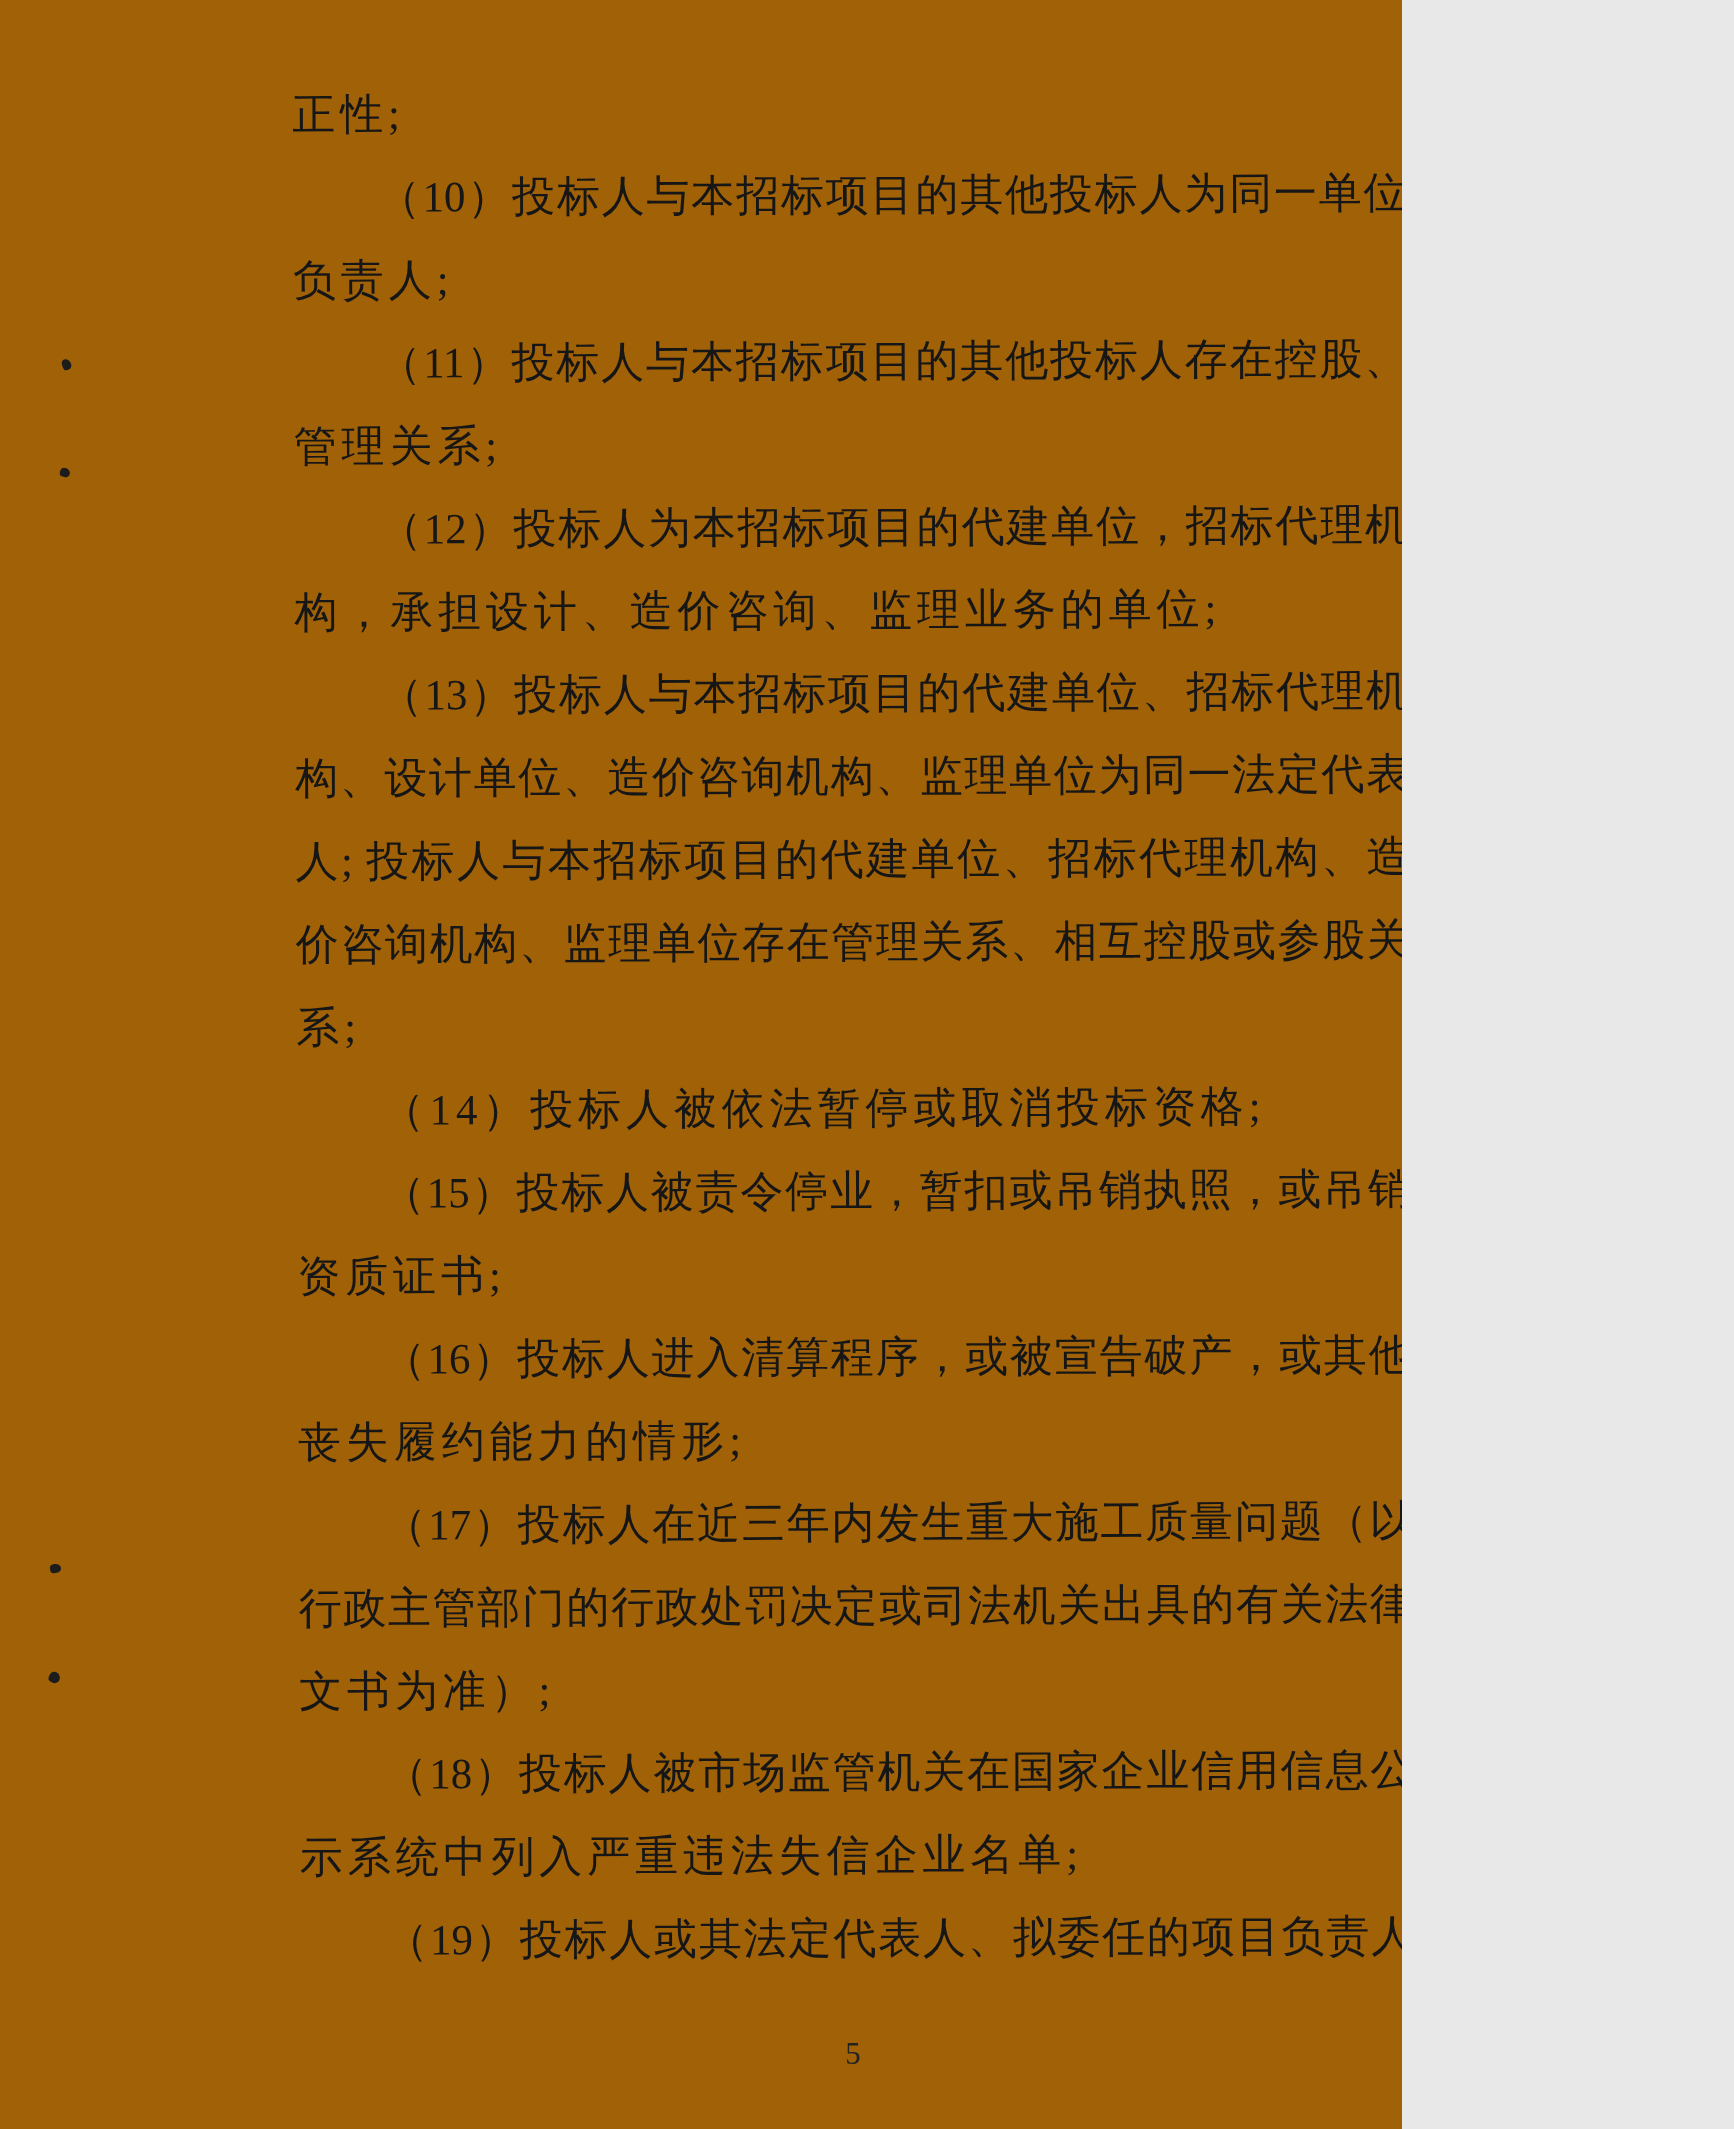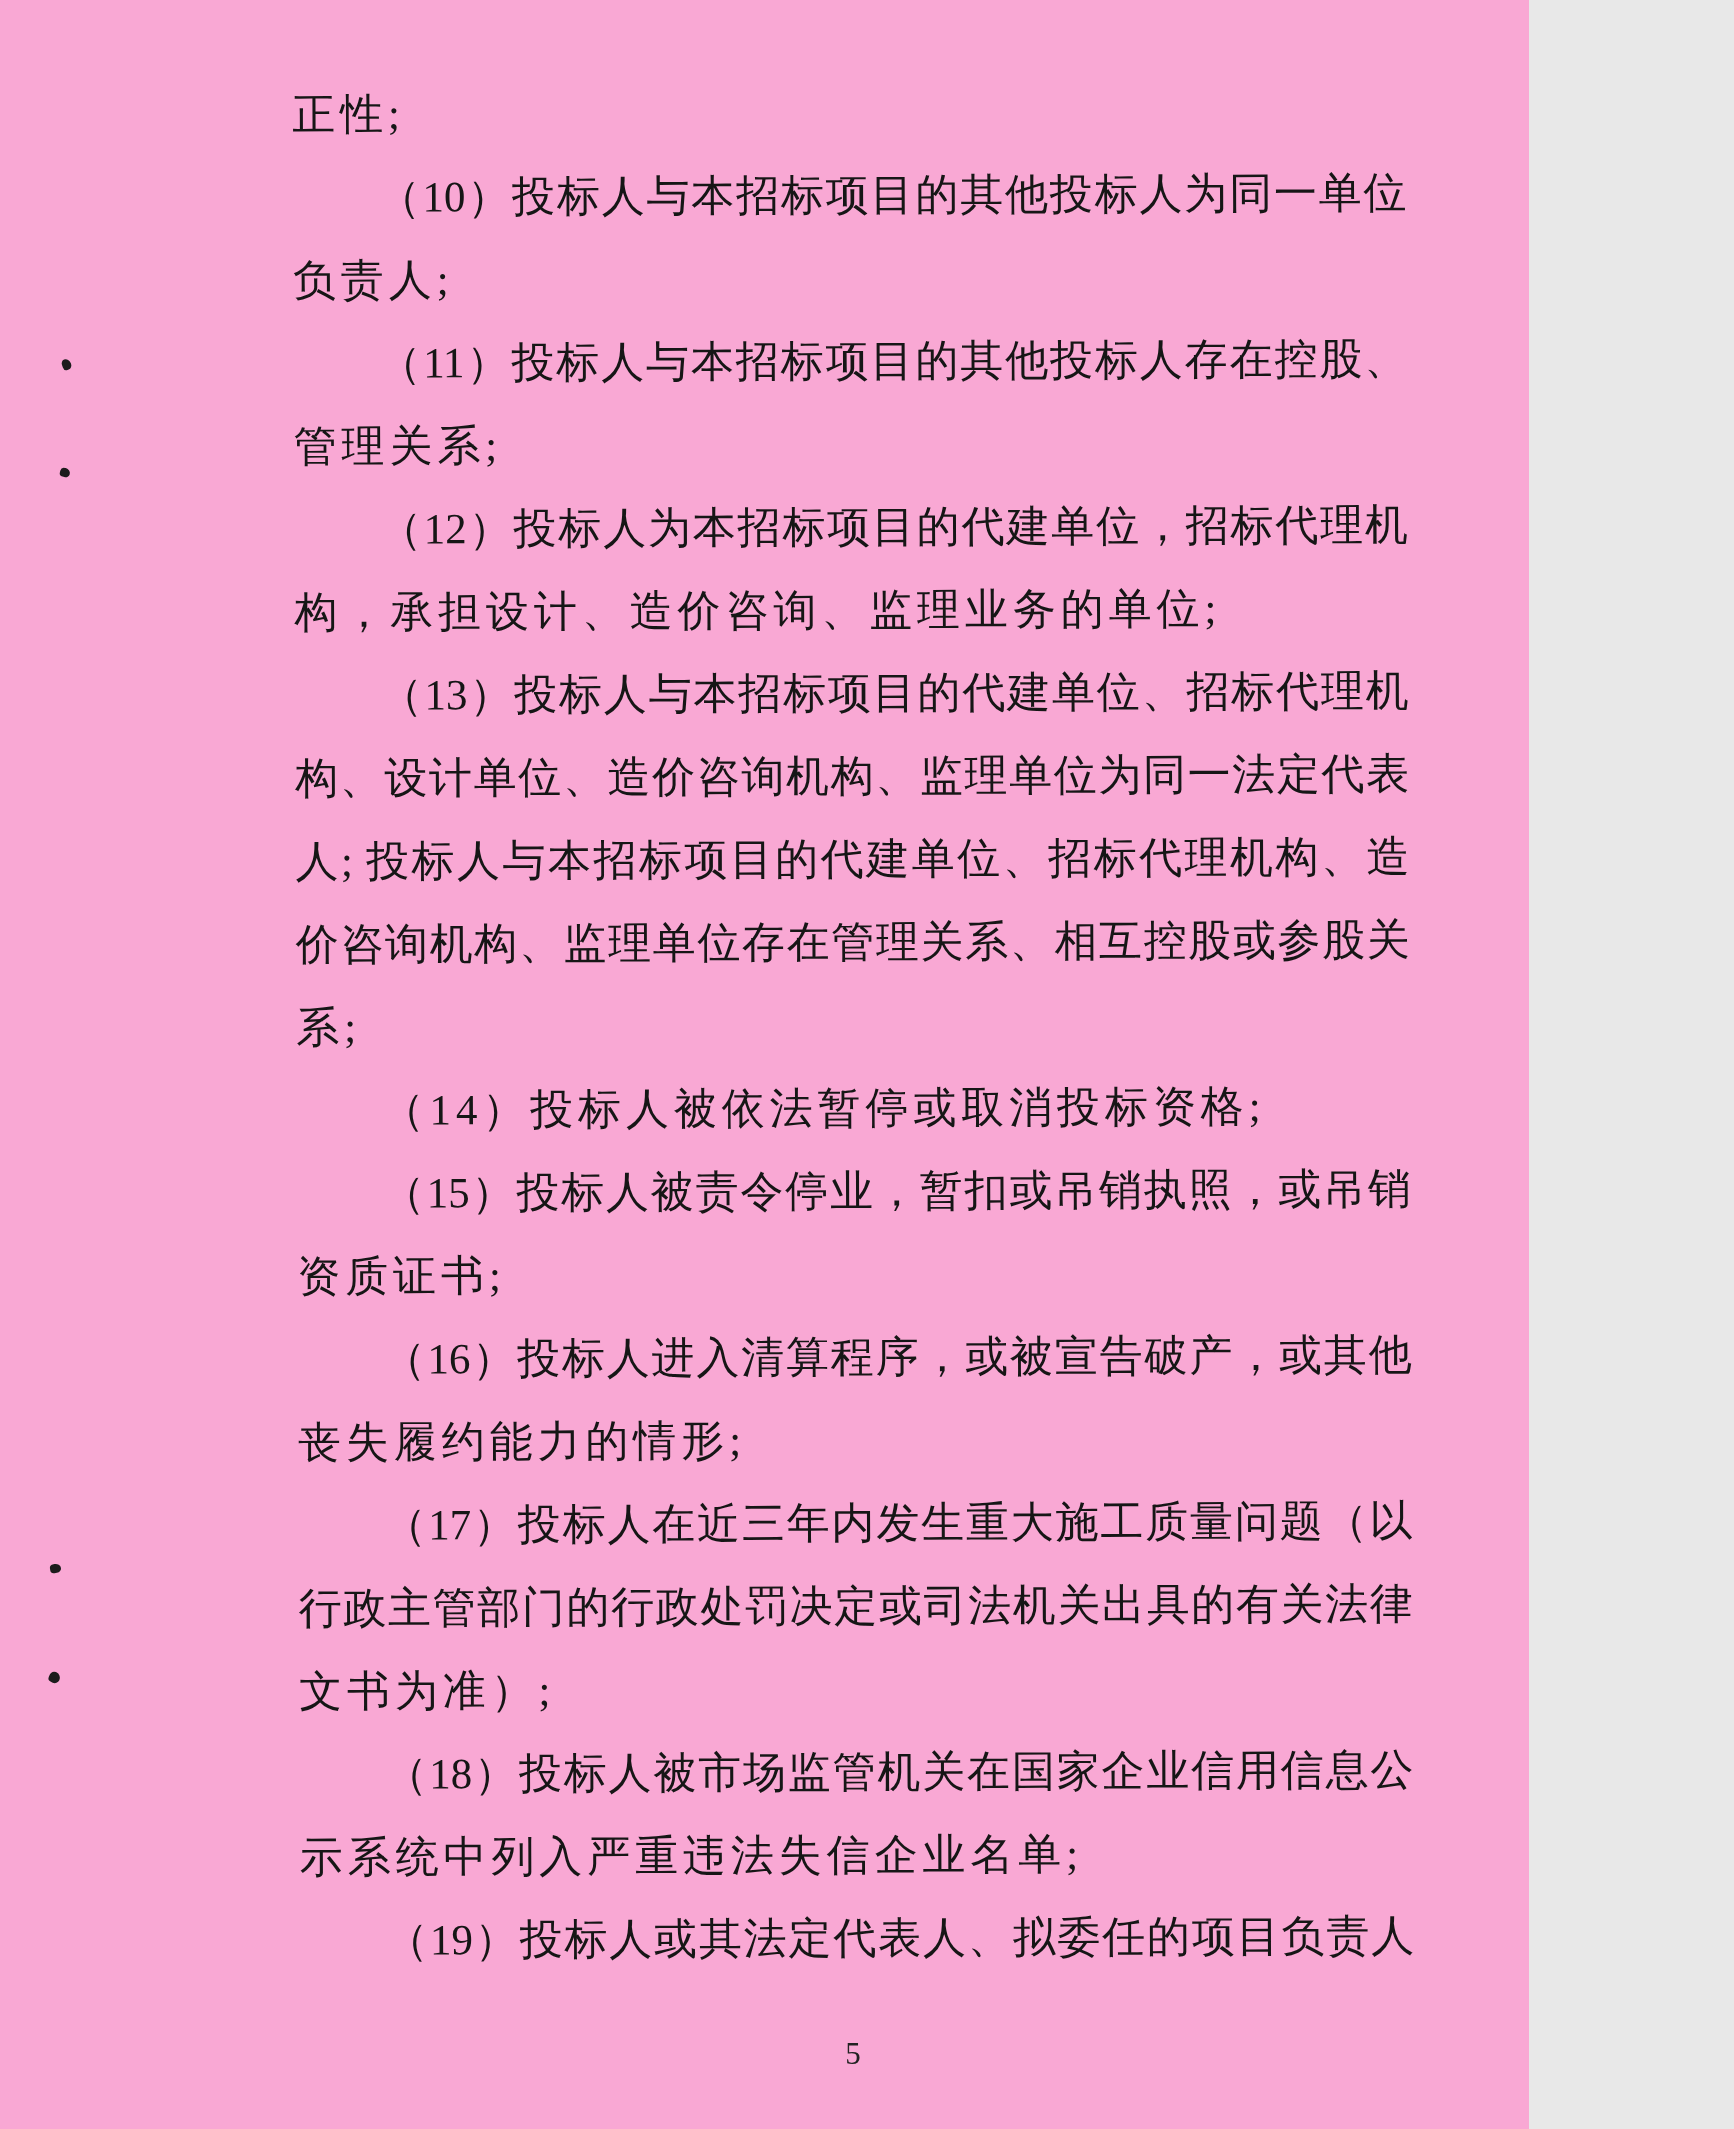--- a/index.html
+++ b/index.html
@@ -2,23 +2,23 @@
 <html style="font-size:11.2px"><head>
 <meta charset="utf-8">
 <style>
   html, body {
     margin: 0;
     padding: 0;
     background: #e8e8e8;
   }
   .page {
     position: relative;
-    width: 1529px;
+    width: 1402px;
     height: 2129px;
-    background: #f9a8d4;
+    background: #a16207;
     overflow: hidden;
     font-family: "Liberation Serif", "DejaVu Serif", serif;
     color: #161616;
   }
   .text-block {
     position: absolute;
     left: 292px;
     top: 73px;
     width: 1114px;
     transform: rotate(-0.25deg);

